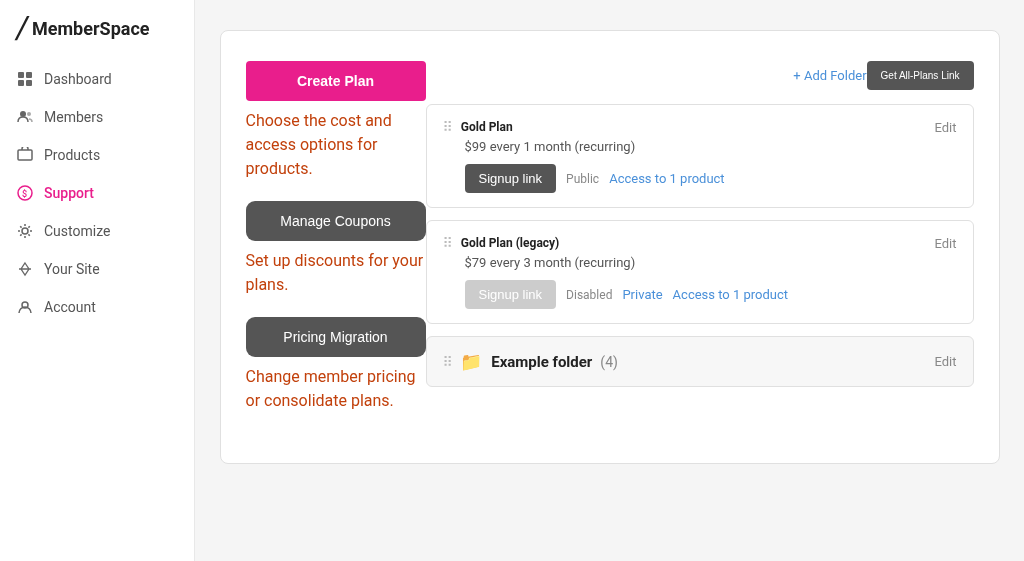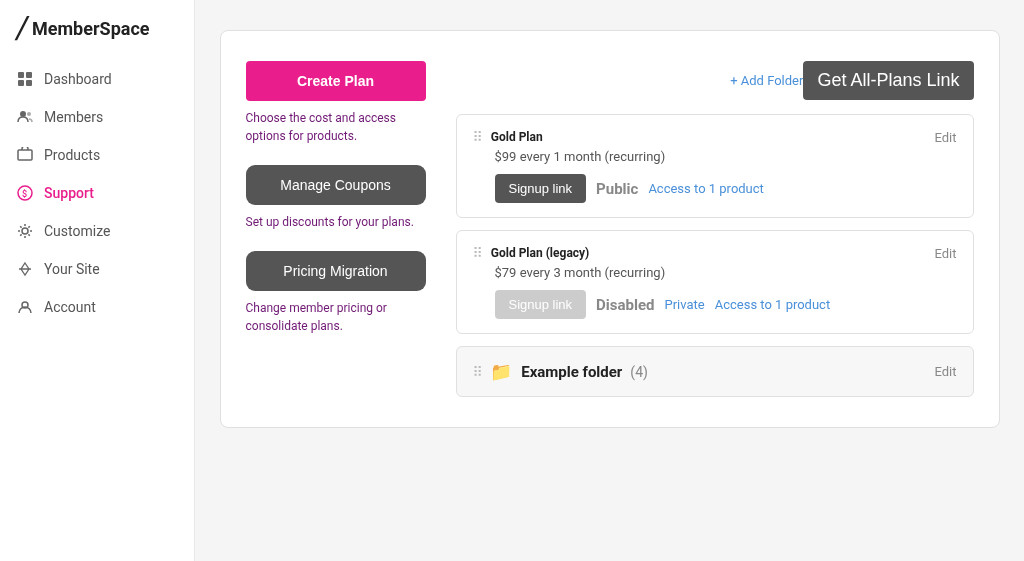--- a/index.html
+++ b/index.html
@@ -78,21 +78,20 @@
     }
 
     .content-card {
       background: #fff;
       border-radius: 8px;
       border: 1px solid #e0e0e0;
       width: 780px;
       min-height: 360px;
       display: flex;
       padding: 30px 25px;
-      gap: 30px;
     }
 
     
     .left-panel {
       width: 180px;
       flex-shrink: 0;
       display: flex;
       flex-direction: column;
       gap: 0;
     }
@@ -105,22 +104,22 @@
       padding: 12px 16px;
       font-size: 14px;
       font-weight: 600;
       cursor: pointer;
       width: 100%;
       text-align: center;
       margin-bottom: 8px;
     }
 
     .panel-desc {
-      font-size: 12px;
-      color: #701a75;
+      font-size: 16px;
+      color: #c2410c;
       margin-bottom: 20px;
       line-height: 1.5;
     }
 
     .btn-dark {
       background: #555;
       color: #fff;
       border: none;
       border-radius: 9px;
       padding: 12px 16px;
@@ -153,21 +152,21 @@
       text-decoration: none;
       cursor: pointer;
     }
 
     .btn-get-all-plans {
       background: #555;
       color: #fff;
       border: none;
       border-radius: 4px;
       padding: 9px 14px;
-      font-size: 18px;
+      font-size: 10px;
       font-weight: 500;
       cursor: pointer;
     }
 
     
     .plan-card {
       border: 1px solid #e0e0e0;
       border-radius: 6px;
       padding: 14px 16px;
       margin-bottom: 12px;
@@ -231,22 +230,21 @@
       cursor: pointer;
     }
 
     .btn-signup.disabled {
       background: #ccc;
       cursor: not-allowed;
     }
 
     .plan-status {
       color: #888;
-      font-size: 15px;
-      font-weight: bold;
+      font-size: 12px;
     }
 
     .plan-link {
       color: #4a90d9;
       font-size: 13px;
       cursor: pointer;
       text-decoration: none;
     }
 
     

